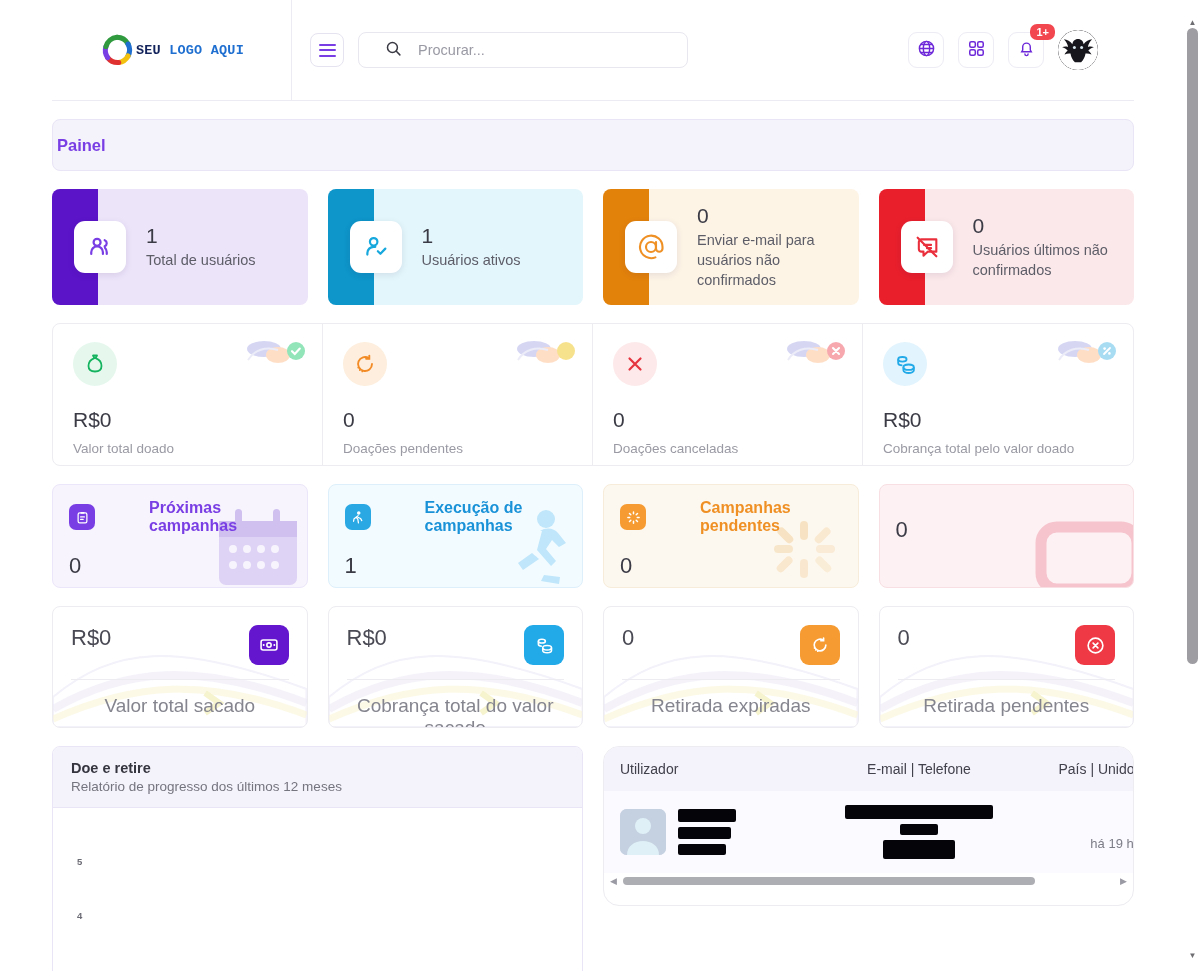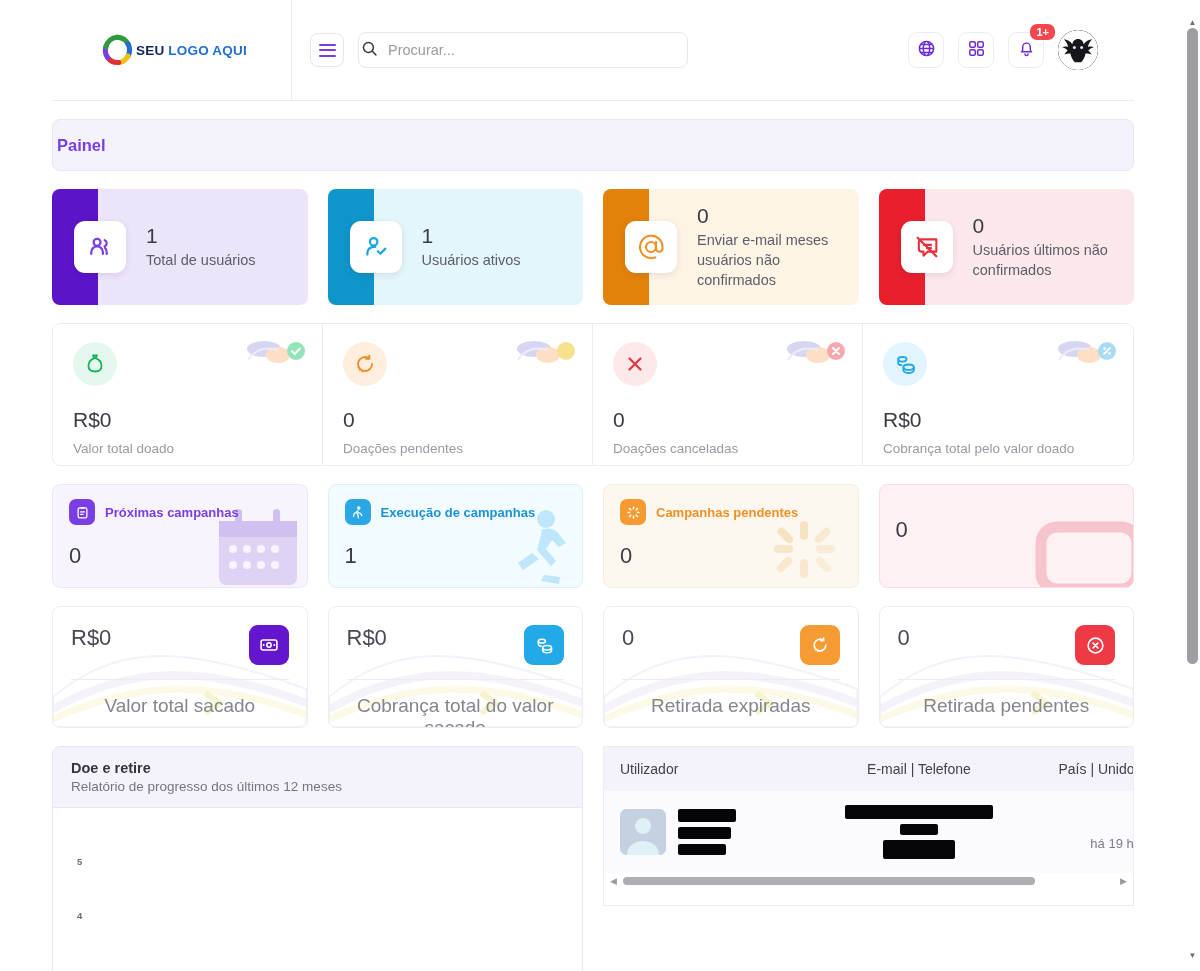--- a/index.html
+++ b/index.html
@@ -11,36 +11,36 @@
   }
   .page { position: relative; width: 1200px; height: 971px; background:#fff; }
 
   
   .header {
     position: absolute; left: 52px; top: 0; width: 1082px; height: 101px;
     background: #ffffff; border-bottom: 1px solid #eceaf3;
     display: flex; align-items: center;
   }
   .brand { width: 240px; display: flex; align-items: center; gap: 2px; padding-left: 48px;
-           height: 101px; border-right: 1px solid #eceaf3; }
+           height: 101px; border-right: 1px solid #eceaf3; font-family: Liberation Mono, monospace; }
   .logo-ring { width: 34px; height: 34px; flex: 0 0 34px; }
   .brand-text { font-size: 13.5px; font-weight: 700; letter-spacing: .2px; white-space: nowrap; }
   .brand-text .seu { color: #13235b; }
   .brand-text .la { color: #1f6fd0; }
 
   .hdr-mid { display: flex; align-items: center; gap: 14px; padding-left: 18px; flex: 1; }
   .burger {
     width: 34px; height: 34px; border: 1px solid #e6e3f0; border-radius: 8px;
     background: #fff; display: flex; flex-direction: column; justify-content: center;
     align-items: center; gap: 3.5px; cursor: pointer;
   }
   .burger i { display: block; width: 17px; height: 2px; background: #7a3fe4; border-radius: 2px; }
   .search {
     width: 330px; height: 36px; border: 1px solid #e8e6ef; border-radius: 8px;
-    background: #fff; display: flex; align-items: center; gap: 10px; padding: 0 2px;
+    background: #fff; display: flex; align-items: center; gap: 16px; padding: 0 26px;
   }
   .search input {
     border: 0; outline: 0; font-size: 14.5px; color: #8b8b95; width: 100%;
     font-family: "Liberation Sans", sans-serif; background: transparent;
   }
   .search input::placeholder { color: #9a9aa5; }
 
   .hdr-right { display: flex; align-items: center; gap: 14px; padding-right: 36px; }
   .icon-btn {
     width: 36px; height: 36px; border: 1px solid #edebf4; border-radius: 9px;
@@ -90,21 +90,21 @@
   .flat-cell .num { font-size: 21px; color: #3b3b46; margin-top: 22px; }
   .flat-cell .lbl { font-size: 13.5px; color: #9a9aa4; margin-top: 9px; }
   .deco { position: absolute; right: 10px; top: 12px; opacity: .85; }
 
   
   .camp-card { position: relative; height: 104px; border-radius: 8px; overflow: hidden;
                border: 1px solid transparent; padding: 14px 16px; }
   .camp-head { display: flex; align-items: center; gap: 10px; position: relative; z-index: 2; }
   .camp-tile { width: 26px; height: 26px; border-radius: 7px; flex: 0 0 26px;
                display: flex; align-items: center; justify-content: center; }
-  .camp-title { font-size: 13px; font-weight: 700; }
+  .camp-title { font-size: 16px; font-weight: 700; margin-left: 44px; }
   .camp-num { font-size: 22px; color: #3b3b46; margin-top: 18px; position: relative; z-index: 2; }
   .camp-bg { position: absolute; right: 0; bottom: -6px; z-index: 1; }
 
   
   .wd-card { position: relative; height: 122px; border: 1px solid #ececf1; border-radius: 8px;
              background: #fff; overflow: hidden; padding: 18px 18px 0 18px; }
   .wd-top { display: flex; align-items: flex-start; justify-content: space-between; position: relative; z-index: 2; }
   .wd-num { font-size: 22px; color: #4a4a55; }
   .wd-tile { width: 40px; height: 40px; border-radius: 9px; display: flex;
              align-items: center; justify-content: center; }
@@ -115,21 +115,21 @@
 
   
   .bottom { display: grid; grid-template-columns: 1fr 1fr; gap: 20px; margin-top: 18px; }
   .chart-card { border: 1px solid #e9e5f6; border-radius: 8px; overflow: hidden; height: 300px; background: #fff; }
   .chart-head { background: #f4f2fb; padding: 13px 18px 13px 18px; border-bottom: 1px solid #e9e5f6; }
   .chart-head .t { font-size: 14.5px; font-weight: 700; color: #35353f; }
   .chart-head .s { font-size: 13.5px; color: #75757f; margin-top: 3px; }
   .chart-body { position: relative; height: 232px; background:#fff; }
   .ytick { position: absolute; left: 24px; font-size: 9.5px; color: #6b6b75; font-weight: 700; }
 
-  .table-card { border: 1px solid #ececf1; border-radius: 0; overflow: hidden; background: #fff; height: 160px; }
+  .table-card { border: 1px solid #ececf1; border-radius: 16px; overflow: hidden; background: #fff; height: 160px; }
   .tbl-head { background: #f4f2fb; display: grid; grid-template-columns: 200px 230px 125px 120px;
               height: 44px; align-items: center; }
   .tbl-head div { font-size: 14px; color: #41414c; font-weight: 400; }
   .th-user { padding-left: 16px; }
   .th-mail { text-align: center; }
   .th-country { text-align: center; }
   .tbl-row { display: grid; grid-template-columns: 200px 230px 125px 120px; height: 82px;
              align-items: center; background: #fafaff; }
   .cell-user { display: flex; align-items: center; gap: 12px; padding-left: 16px; }
   .ph-avatar { width: 46px; height: 46px; border-radius: 7px; background: #c8d2e2;
@@ -285,21 +285,21 @@
         <div class="band" style="background:#e3820b"></div>
         <div class="tile">
           <svg width="30" height="30" viewBox="0 0 24 24" fill="none" stroke="#ef9025" stroke-width="1.7" stroke-linecap="round">
             <circle cx="12" cy="12" r="4"></circle>
             <path d="M16 8v5.2a2.6 2.6 0 005.2 0V12A9 9 0 1015.5 20.3"></path>
           </svg>
         </div>
         <div class="body">
           <div class="txt">
             <div class="num">0</div>
-            <div class="lbl">Enviar e-mail meses usuários não confirmados</div>
+            <div class="lbl">Enviar e-mail para usuários não confirmados</div>
           </div>
         </div>
       </div>
 
       <div class="split-card" style="background:#fbe8ea">
         <div class="band" style="background:#e91f2c"></div>
         <div class="tile">
           <svg width="28" height="28" viewBox="0 0 24 24" fill="none" stroke="#ea2f3c" stroke-width="1.8" stroke-linecap="round" stroke-linejoin="round">
             <path d="M20 5.5H7.2A2.2 2.2 0 005 7.7v6.1a2.2 2.2 0 002.2 2.2H9v3.4l3.6-3.4H20a0 0 0 000 0V5.5z"></path>
             <path d="M9.5 10.2h6M12 13h3.5"></path>

